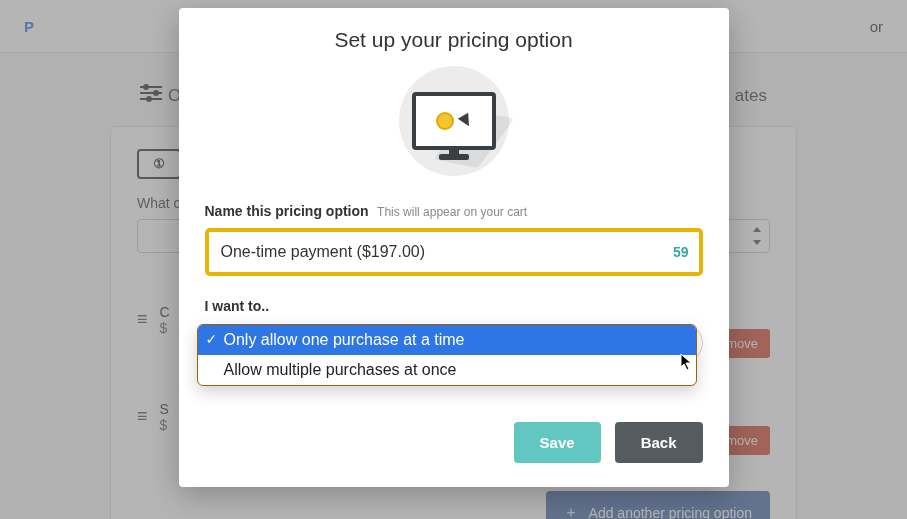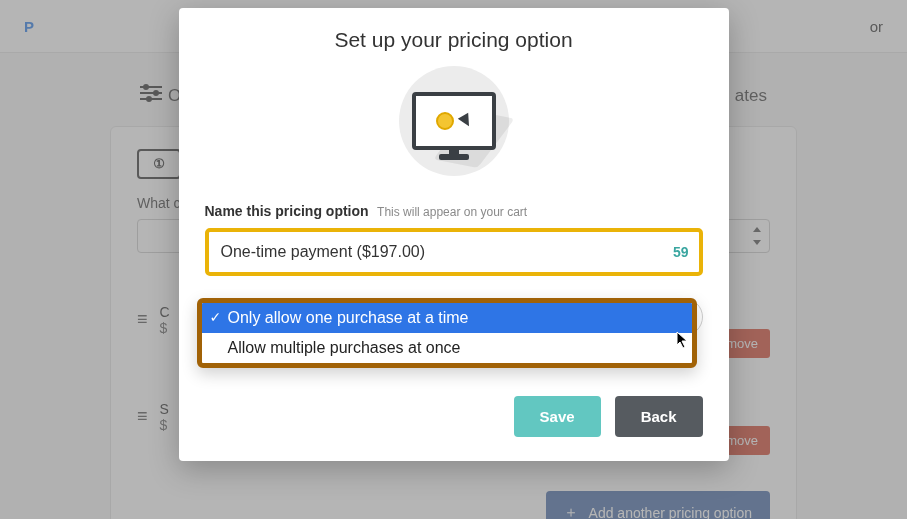--- a/index.html
+++ b/index.html
@@ -53,21 +53,21 @@
   .name-input { width:100%; border:4px solid #eab308; border-radius:5px; padding:11px 54px 11px 12px; font-size:16px; color:#333; outline:none;}
   .char-count { position:absolute; right:14px; top:50%; transform:translateY(-50%); color:#3aa6a0; font-size:14px; font-weight:600;}
 
   .select-label { font-size:14px; color:#333; font-weight:600; margin-bottom:10px;}
   .custom-select { position:relative; }
   .select-box { border:1px solid #cfcfcf; border-radius:22px; height:38px; position:relative; background:#fff;}
   .select-caret { position:absolute; right:14px; top:50%; transform:translateY(-50%); }
   .select-caret::before{content:"";display:block;width:0;height:0;border-left:5px solid transparent;border-right:5px solid transparent;border-bottom:5px solid #555;margin-bottom:2px;}
   .select-caret::after{content:"";display:block;width:0;height:0;border-left:5px solid transparent;border-right:5px solid transparent;border-top:5px solid #555;}
 
-  .dropdown { position:absolute; top:0; left:-8px; right:6px; background:#fff; border:5px solid #a16207; border-radius:6px; box-shadow:0 6px 16px rgba(0,0,0,0.18); overflow:hidden;}
+  .dropdown { position:absolute; top:0; left:-8px; right:6px; background:#fff; border:1px solid #a16207; border-radius:6px; box-shadow:0 6px 16px rgba(0,0,0,0.18); overflow:hidden;}
   .dropdown .opt { padding:6px 12px 6px 26px; font-size:16px; color:#222; position:relative; cursor:pointer;}
   .dropdown .opt.selected { background:#2e75e6; color:#fff; }
   .dropdown .opt.selected::before { content:"✓"; position:absolute; left:8px; top:6px; font-size:14px;}
   .mouse-cursor { position:absolute; right:2px; top:28px; font-size:16px; color:#000; pointer-events:none;}
 
   .modal-footer { display:flex; justify-content:flex-end; gap:14px; margin-top:60px;}
   .btn { border:none; border-radius:4px; padding:12px 26px; font-size:15px; font-weight:600; cursor:pointer;}
   .btn-back { background:#565b60; color:#fff; }
   .btn-save { background:#62c7c1; color:#fff; }
 </style>
@@ -158,20 +158,21 @@
 
     <div class="label-row">
       <span class="field-label">Name this pricing option</span>
       <span class="field-hint">This will appear on your cart</span>
     </div>
     <div class="name-input-wrap">
       <input class="name-input" type="text" value="One-time payment ($197.00)" style="">
       <span class="char-count">59</span>
     </div>
 
+    <div class="select-label">I want to..</div>
 
     <div class="custom-select">
       <div class="select-box">
         <span class="select-caret"></span>
       </div>
       <div class="dropdown">
         <div class="opt selected">Only allow one purchase at a time</div>
         <div class="opt">Allow multiple purchases at once</div>
         <span class="mouse-cursor">
           <svg width="14" height="18" viewBox="0 0 14 18">

